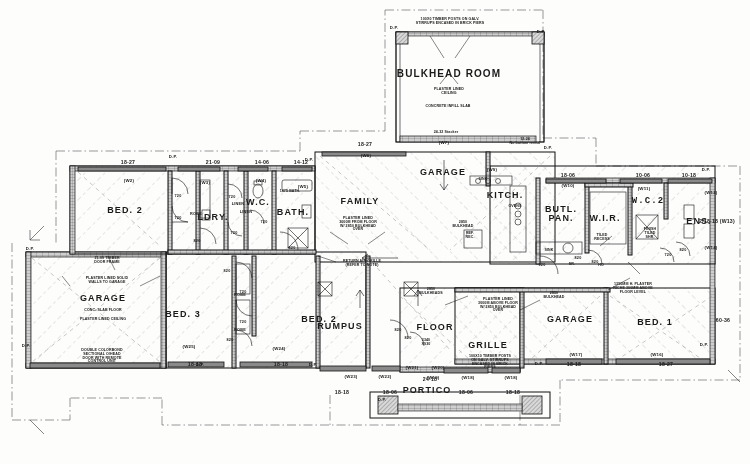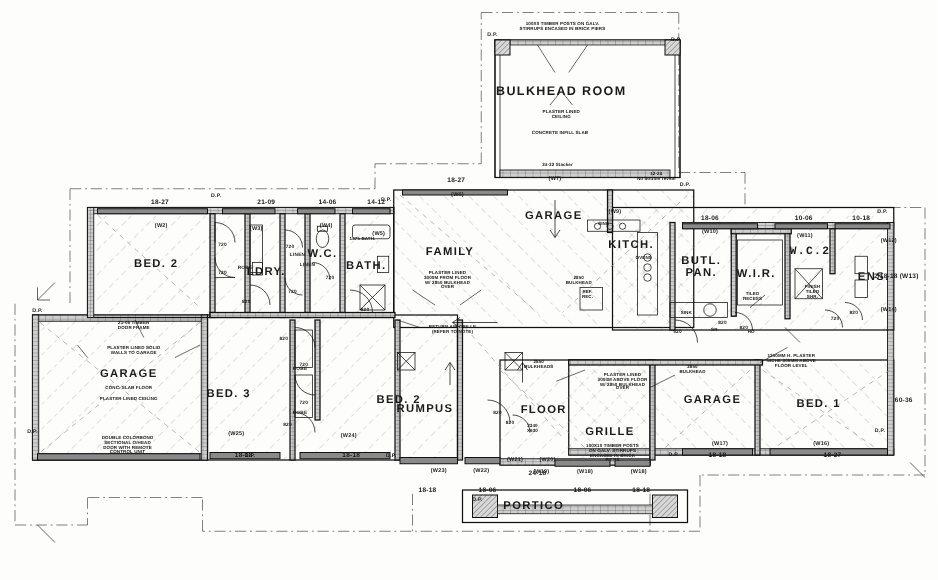--- a/index.html
+++ b/index.html
@@ -350,21 +350,21 @@
       <div class="lbl room" style="left: 258px; top: 203px;">W.C.</div>
       <div class="lbl room" style="left: 293px; top: 213px;">BATH.</div>
       <div class="lbl room" style="left: 103px; top: 299px;">GARAGE</div>
       <div class="lbl room" style="left: 183px; top: 315px;">BED. 3</div>
       <div class="lbl room" style="left: 283px; top: 320px; margin-left: 36px;">BED. 2</div>
       <div class="lbl room" style="left: 340px; top: 327px;">RUMPUS</div>
       <div class="lbl room" style="left: 435px; top: 328px;">FLOOR</div>
       <div class="lbl room" style="left: 488px; top: 346px;">GRILLE</div>
       <div class="lbl room" style="left: 570px; top: 320px;">GARAGE</div>
       <div class="lbl room" style="left: 655px; top: 323px;">BED. 1</div>
-      <div class="lbl room" style="left: 427px; top: 405px; text-align: center;">PORTICO</div>
+      <div class="lbl room" style="left: 427px; top: 391px; text-align: center;">PORTICO</div>
     </div>
 <div id="notes-layer">
       <div class="lbl note" style="left: 450px; top: 22px;">100X0 TIMBER POSTS ON GALV.
 STIRRUPS ENCASED IN BRICK PIERS</div>
       <div class="lbl note" style="left: 449px; top: 92px;">PLASTER LINED
 CEILING</div>
       <div class="lbl note" style="left: 448px; top: 107px;">CONCRETE INFILL SLAB</div>
       <div class="lbl note" style="left: 446px; top: 133px;">24-32 Stacker</div>
       <div class="lbl note" style="left: 525px; top: 142px;">12-24
 No bottom reveal</div>

